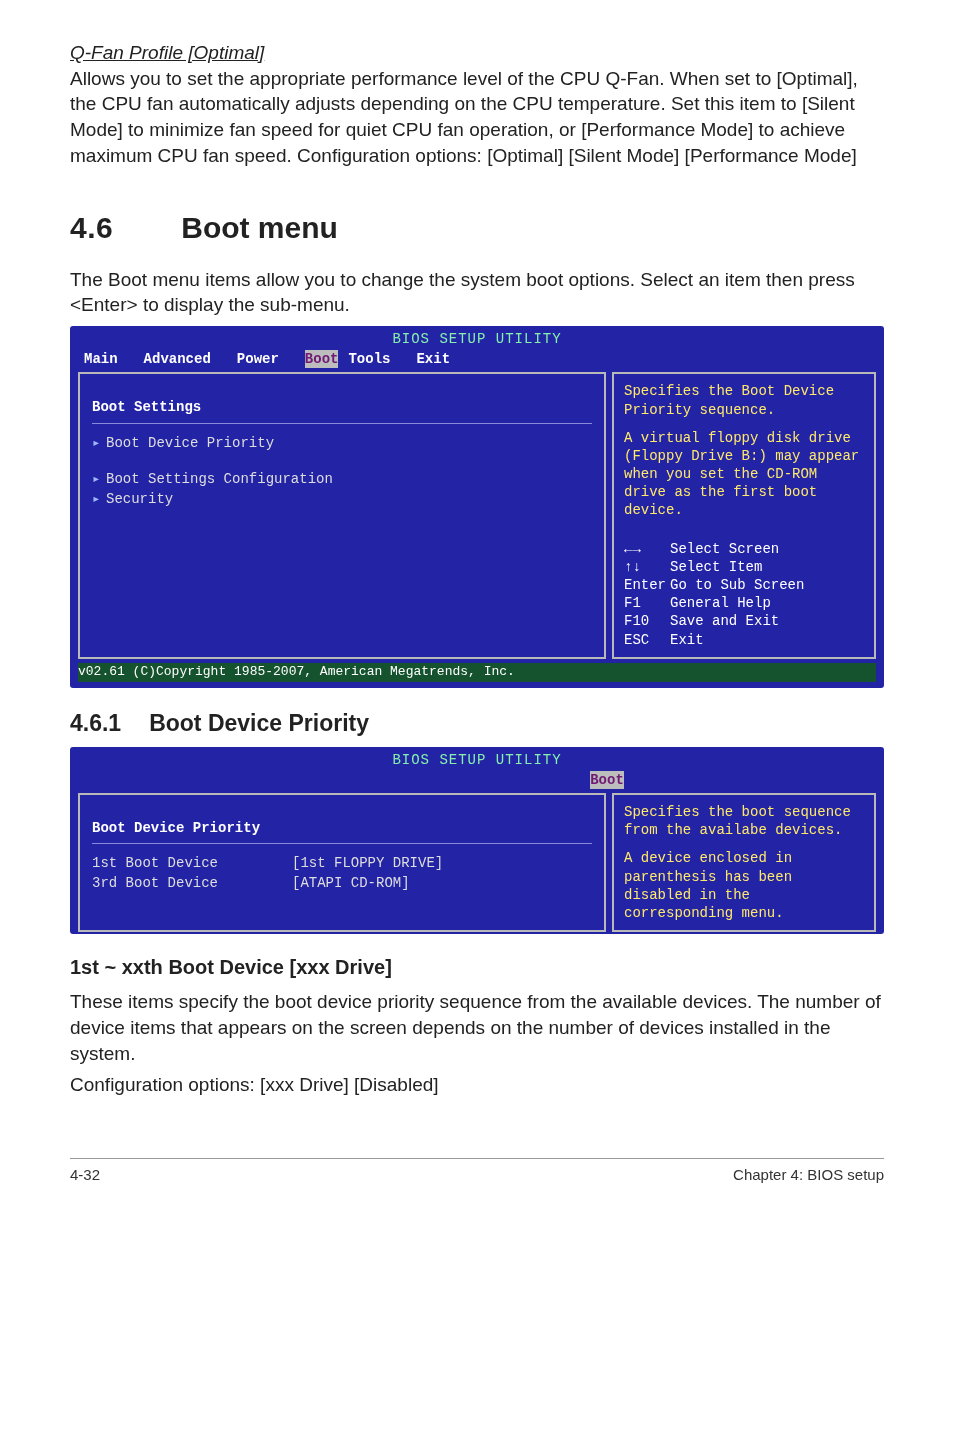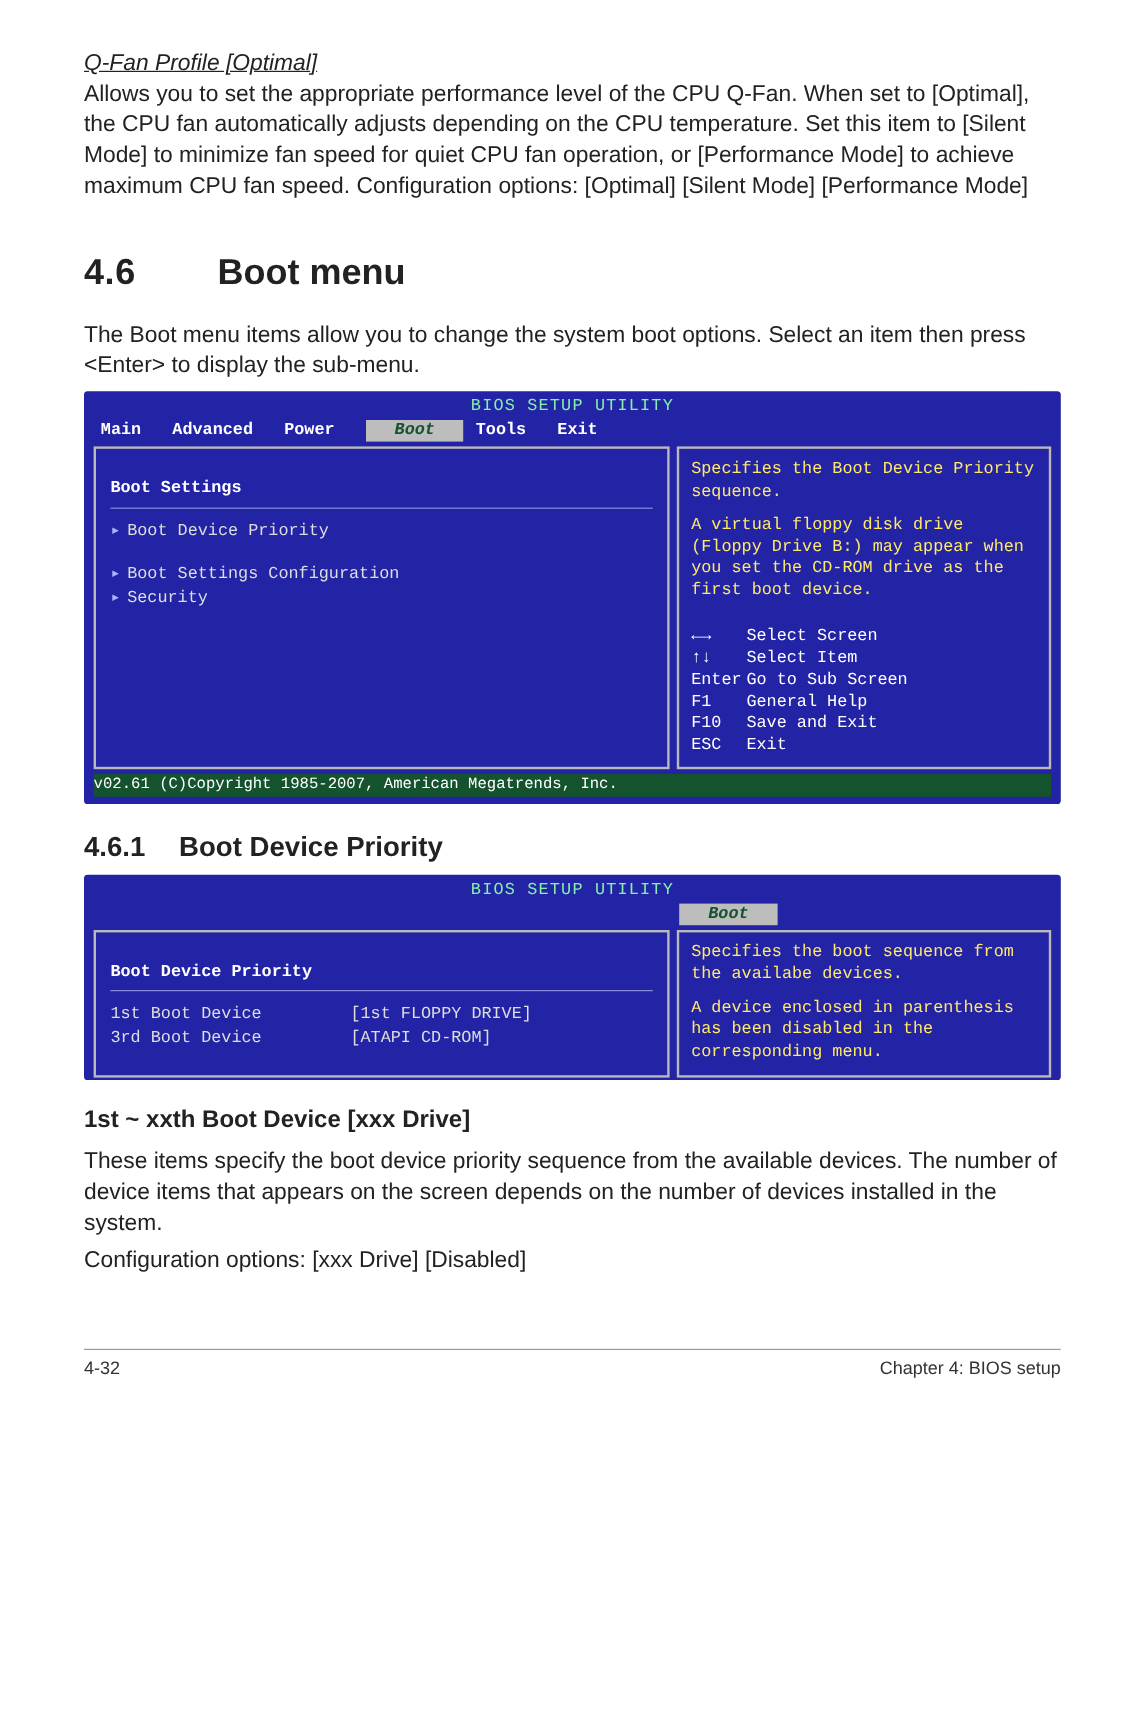--- a/index.html
+++ b/index.html
@@ -36,31 +36,31 @@
   }
   .bios-title { color: #86efac; text-align: center; font-weight: normal; letter-spacing: 1px; }
   .menubar {
     display: flex;
     gap: 0;
     padding: 2px 10px 4px 10px;
     color: #fff;
     font-weight: bold;
   }
   .menubar .tab { padding: 0 16px 0 0; margin-right: 10px; }
-  .menubar .tab.sel { background: #bdbdbd; color: #14532d; padding: 0 24px; font-style: italic; }
+  .menubar .tab.sel { background: #bdbdbd; color: #701a75; padding: 0 0; }
   .bios-body { display: flex; gap: 6px; padding: 0 4px; }
   .bios-left {
     flex: 1;
     border: 2px solid #b9b9b9;
     padding: 24px 12px 40px 12px;
     min-height: 250px;
   }
   .bios-left.short { min-height: 120px; padding-bottom: 20px; }
   .bios-right {
-    width: 312px;
+    width: 264px;
     border: 2px solid #b9b9b9;
     padding: 8px 10px;
     color: #ffe96a;
     display: flex;
     flex-direction: column;
   }
   .bios-heading { color: #fff; font-weight: bold; }
   .bios-hr { border: none; border-top: 1px solid #8a8ad9; margin: 6px 0 10px 0; }
   .bios-item { color: #dedede; margin: 2px 0; }
   .arrow { color: #9fb7ff; display:inline-block; width: 14px; }

